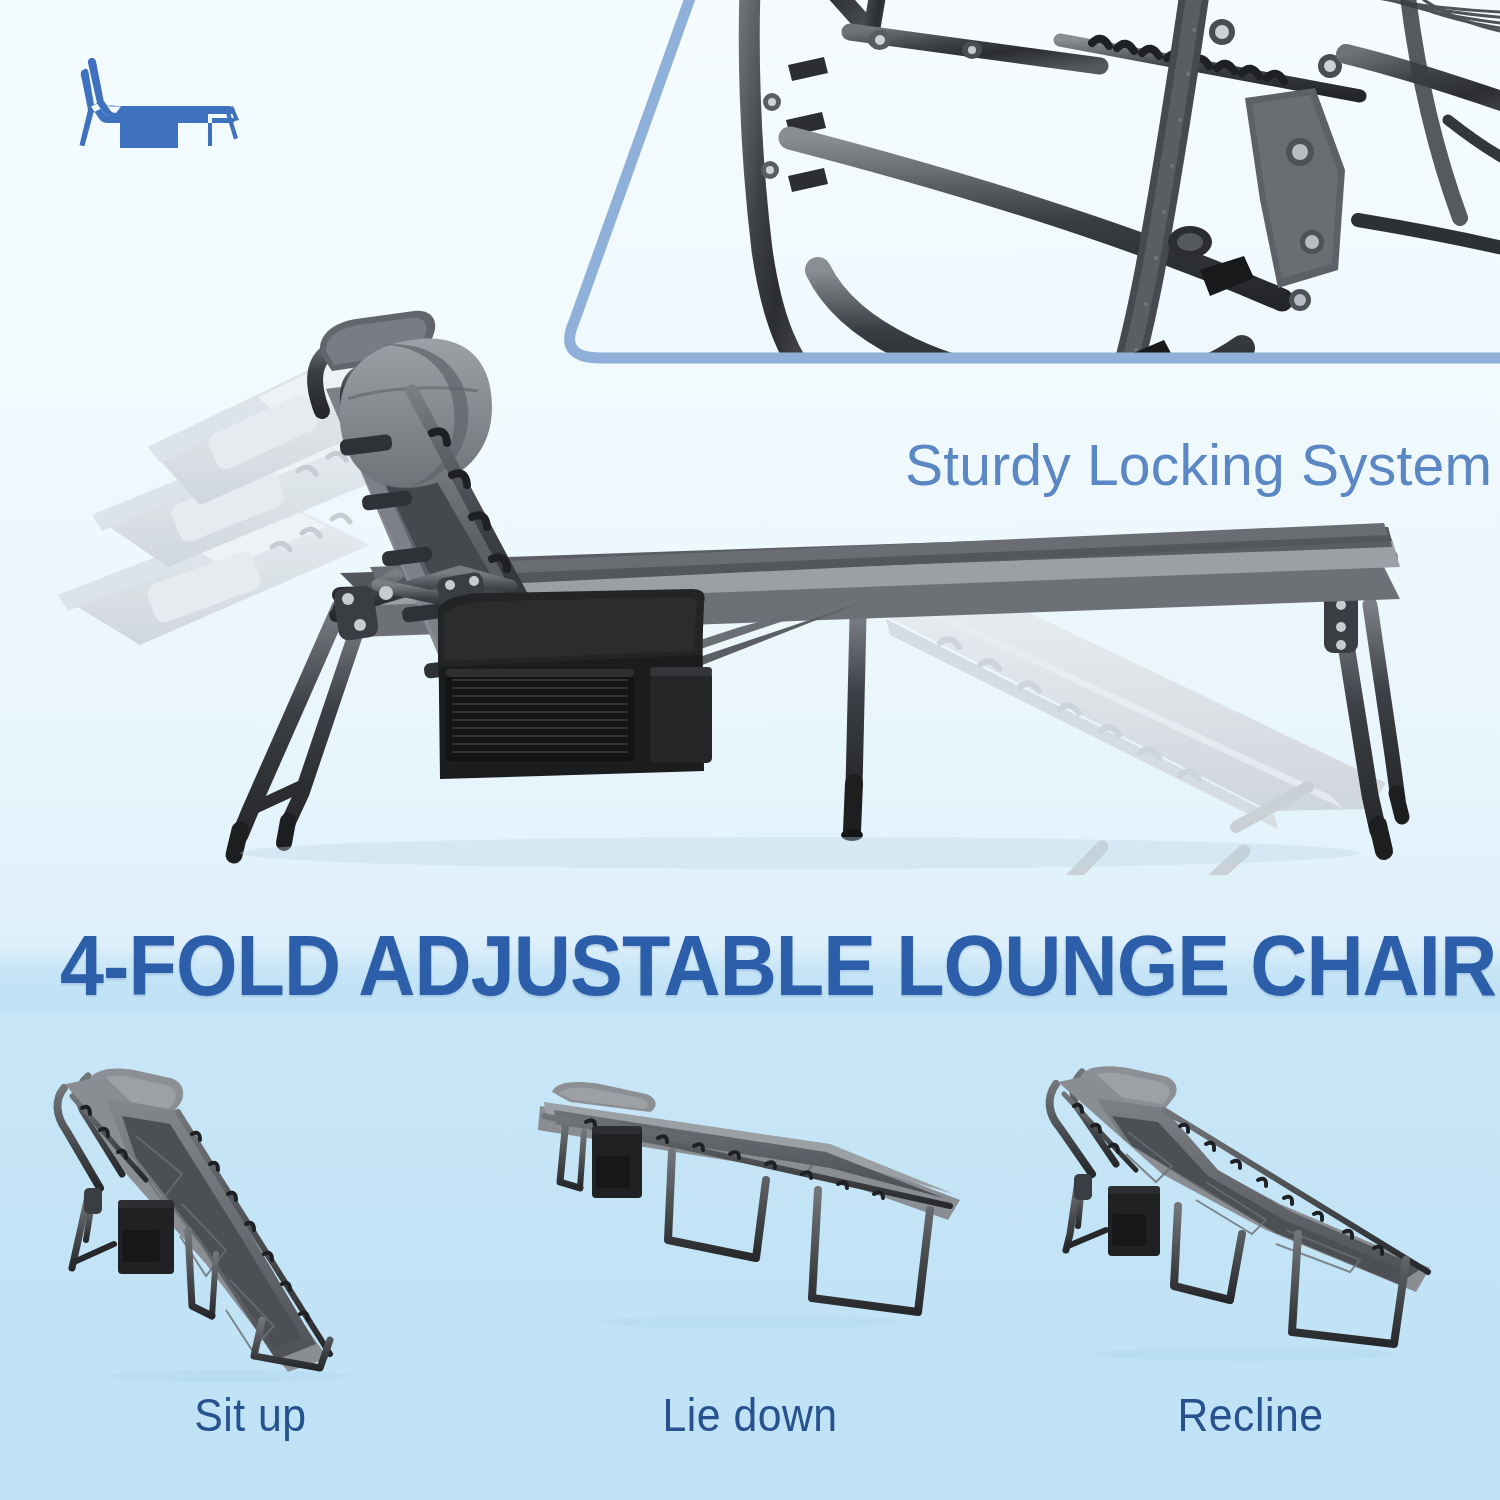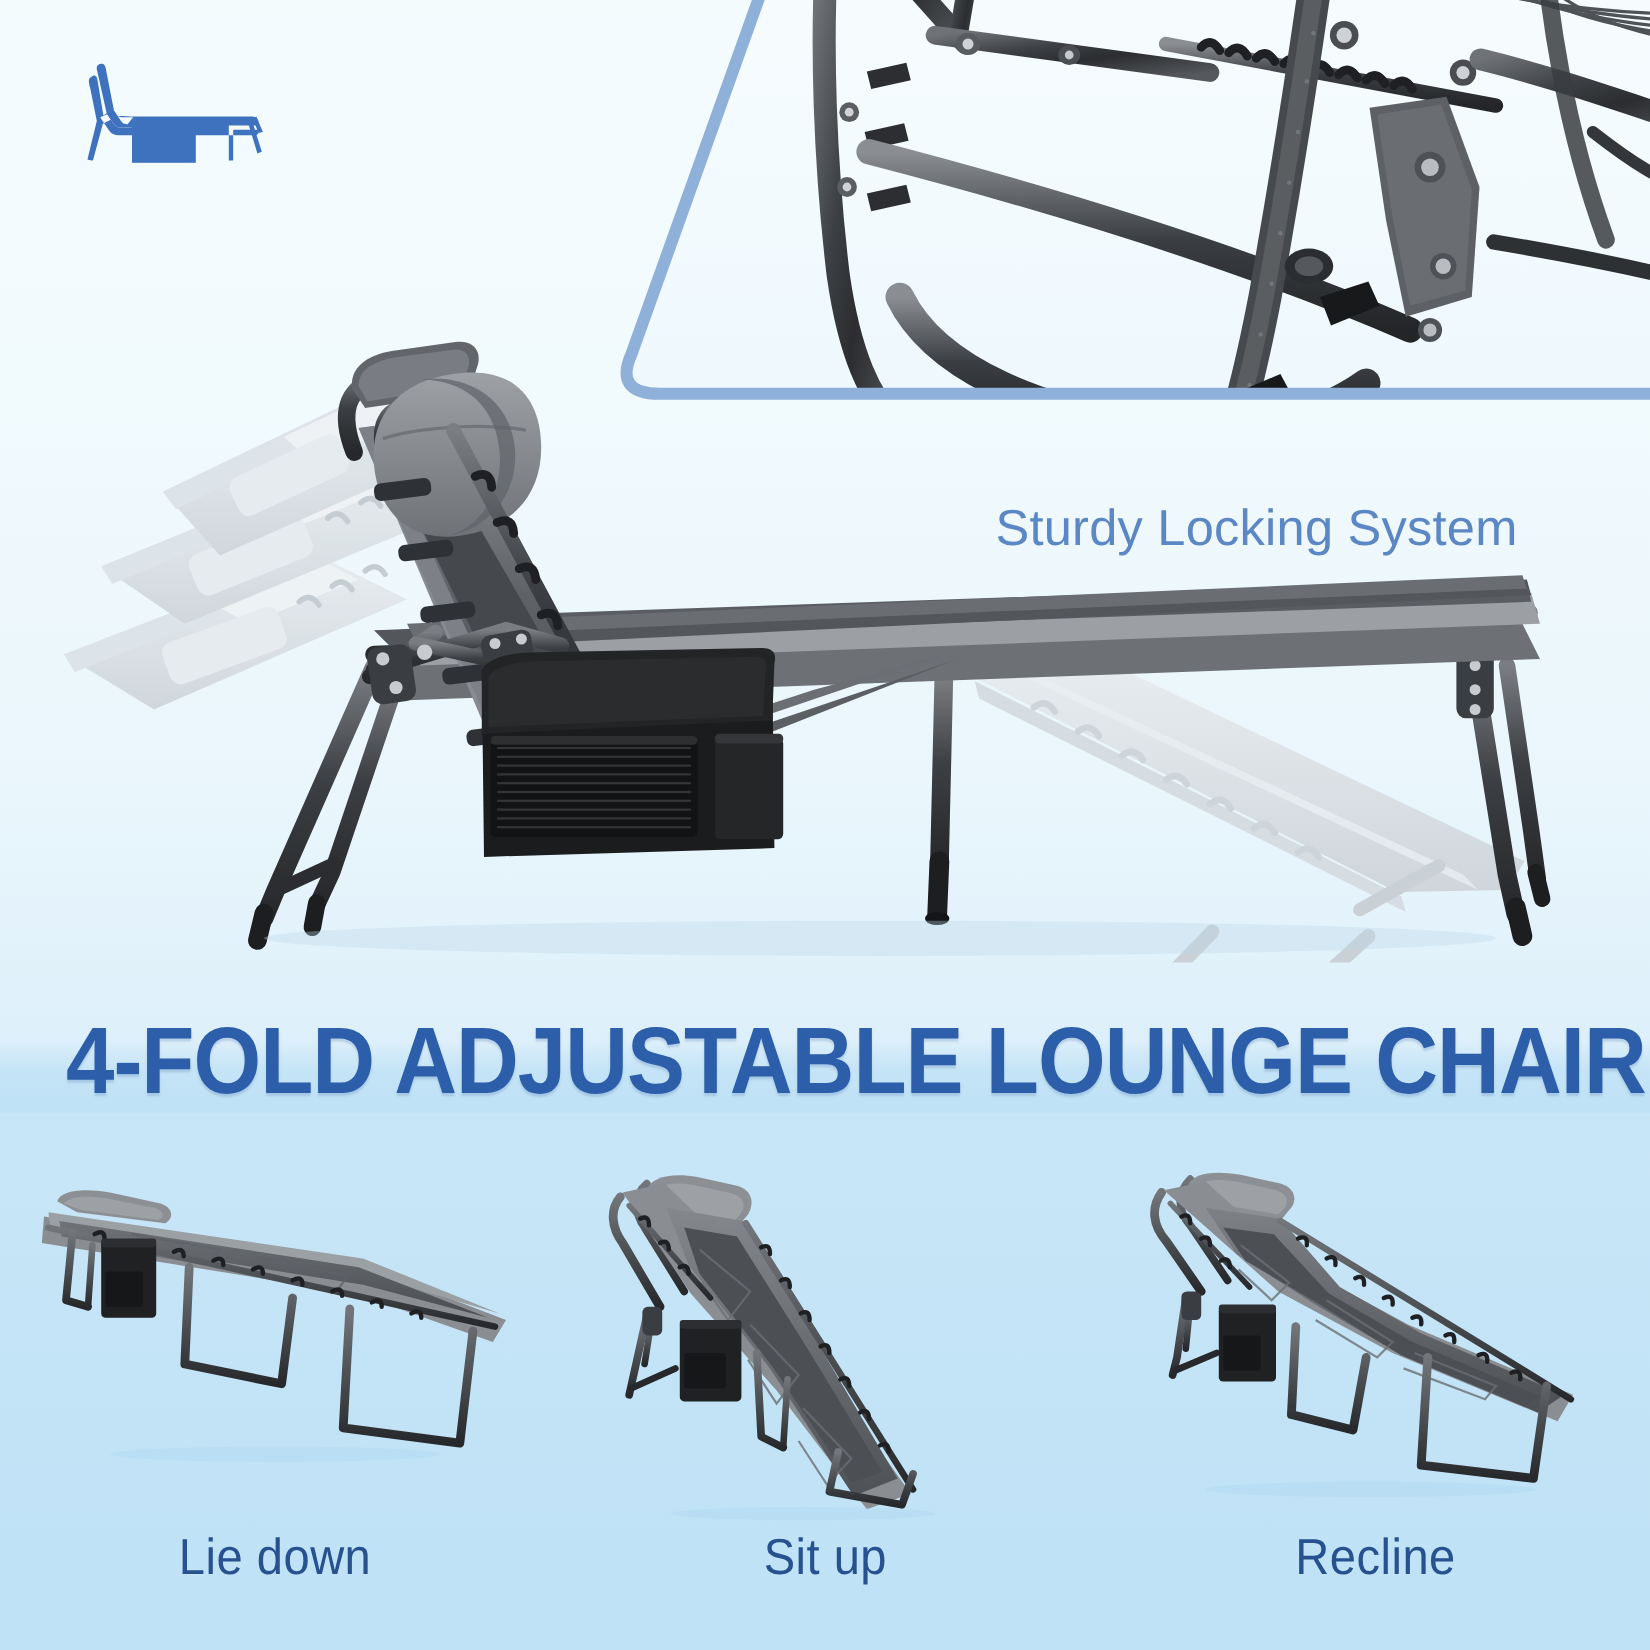--- a/index.html
+++ b/index.html
@@ -55,22 +55,22 @@
     color:#2c5ea9;
     transform:scaleX(0.92);
     transform-origin:50% 50%;
     white-space:nowrap;
     text-shadow:0 2px 2px rgba(110,150,195,.35);
   }
 
   
   .feature-caption{
     position:absolute;left:905px;top:432px;
-    font-size:46px;font-weight:400;color:#5b87c4;
-    letter-spacing:0.2px;white-space:nowrap;margin-top:20px;
+    font-size:57px;font-weight:400;color:#5b87c4;
+    letter-spacing:0.2px;white-space:nowrap;
   }
 
   
   .variants{
     position:absolute;left:0;top:1020px;width:1500px;height:480px;
     display:flex;align-items:flex-end;
   }
   .variant{
     position:relative;flex:1 1 0;height:100%;
     display:flex;flex-direction:column;align-items:center;justify-content:flex-end;
@@ -449,20 +449,88 @@
   <div class="horizon2"></div>
 
   <div class="headline">4-FOLD ADJUSTABLE LOUNGE CHAIR</div>
 
   <div class="variants">
 
     <div class="variant">
       <div class="art">
         <svg viewBox="0 0 440 330">
           <defs>
+            <linearGradient id="vFab1" x1="0" y1="0" x2="0" y2="1">
+              <stop offset="0" stop-color="#84888d"></stop>
+                <stop offset="1" stop-color="#4e5156"></stop>
+            </linearGradient>
+            <linearGradient id="vMet1" x1="0" y1="0" x2="0" y2="1">
+              <stop offset="0" stop-color="#72767a"></stop>
+                <stop offset="1" stop-color="#26282b"></stop>
+            </linearGradient>
+          </defs>
+
+          <path d="M34 34 C24 46 26 62 36 76 L70 134" stroke="url(#vMet1)" stroke-width="8" fill="none" stroke-linecap="round"></path>
+          <path d="M58 22 C46 32 46 48 56 62 L92 120" stroke="url(#vMet1)" stroke-width="7" fill="none" stroke-linecap="round"></path>
+
+          <path d="M58 28 C62 16 80 12 104 16 L140 24 C154 28 156 40 150 50 L140 62 L66 48 Z" fill="#8c9095"></path>
+          <path d="M64 30 C70 22 86 20 104 24 L136 31 C146 34 148 42 144 48 L138 56 L70 44 Z" fill="#9da1a6"></path>
+
+          <path d="M36 30 L74 22 L166 110 L232 212 L298 304 L258 318 L176 210 L98 122 Z" fill="#8a8e93"></path>
+
+          <path d="M76 44 L146 56 L214 168 L286 290 L246 306 L170 190 L96 96 Z" fill="url(#vFab1)"></path>
+          <path d="M92 62 L140 70 L204 172 L272 284 L244 294 L172 188 L106 104 Z" fill="#4c4f54"></path>
+
+          <g stroke="#6b6f74" stroke-width="2" fill="none" opacity=".8">
+            <path d="M106 82 L152 120 L132 146 L108 112"></path>
+            <path d="M152 150 L196 196 L176 222 L150 182"></path>
+            <path d="M200 226 L244 272 L222 296 L196 256"></path>
+          </g>
+
+          <path d="M148 58 L300 300" stroke="url(#vMet1)" stroke-width="6" fill="none" stroke-linecap="round"></path>
+          <g stroke="#1e2023" stroke-width="4" fill="none" stroke-linecap="round">
+            <path d="M162 80 q8 -4 8 6"></path>
+              <path d="M180 110 q8 -4 8 6"></path>
+            <path d="M198 140 q8 -4 8 6"></path>
+              <path d="M216 170 q8 -4 8 6"></path>
+            <path d="M234 200 q8 -4 8 6"></path>
+              <path d="M252 230 q8 -4 8 6"></path>
+            <path d="M270 260 q8 -4 8 6"></path>
+          </g>
+
+          <path d="M42 42 L116 126" stroke="url(#vMet1)" stroke-width="5" fill="none" stroke-linecap="round"></path>
+          <g stroke="#1e2023" stroke-width="4" fill="none" stroke-linecap="round">
+            <path d="M52 54 q8 -4 8 6"></path>
+              <path d="M70 76 q8 -4 8 6"></path>
+              <path d="M88 98 q8 -4 8 6"></path>
+          </g>
+
+          <path d="M58 142 L46 196 L42 214" stroke="url(#vMet1)" stroke-width="7" fill="none" stroke-linecap="round"></path>
+          <path d="M62 148 L56 186" stroke="url(#vMet1)" stroke-width="6" fill="none" stroke-linecap="round"></path>
+          <path d="M44 208 L84 190" stroke="#26282b" stroke-width="6" fill="none" stroke-linecap="round"></path>
+          <rect x="54" y="134" width="18" height="26" rx="5" fill="#3a3d41"></rect>
+
+          <rect x="88" y="148" width="56" height="72" rx="4" fill="#1f2123"></rect>
+          <rect x="92" y="176" width="38" height="32" rx="3" fill="#161718"></rect>
+          <rect x="88" y="146" width="56" height="8" rx="3" fill="#2c2e31"></rect>
+
+          <path d="M158 176 L162 252 L182 262" stroke="url(#vMet1)" stroke-width="7" fill="none" stroke-linecap="round" stroke-linejoin="round"></path>
+          <path d="M182 262 L186 200" stroke="url(#vMet1)" stroke-width="6" fill="none" stroke-linecap="round"></path>
+
+          <path d="M232 266 L224 302 L290 314 L300 286" stroke="url(#vMet1)" stroke-width="7" fill="none" stroke-linecap="round" stroke-linejoin="round"></path>
+          <ellipse cx="200" cy="322" rx="120" ry="6" fill="#a9d4ec" opacity=".3"></ellipse>
+        </svg>
+      </div>
+      <div class="cap">Sit up</div>
+    </div>
+
+    <div class="variant">
+      <div class="art">
+        <svg viewBox="0 0 440 330">
+          <defs>
             <linearGradient id="vFab2" x1="0" y1="0" x2="0" y2="1">
               <stop offset="0" stop-color="#6f7378"></stop>
                 <stop offset="1" stop-color="#4a4d52"></stop>
             </linearGradient>
             <linearGradient id="vMet2" x1="0" y1="0" x2="0" y2="1">
               <stop offset="0" stop-color="#72767a"></stop>
                 <stop offset="1" stop-color="#26282b"></stop>
             </linearGradient>
           </defs>
 
@@ -497,88 +565,20 @@
           <rect x="66" y="102" width="34" height="32" rx="3" fill="#161718"></rect>
           <rect x="62" y="72" width="50" height="8" rx="3" fill="#2c2e31"></rect>
 
           <path d="M142 98 L138 186 L226 204 L236 126" stroke="url(#vMet2)" stroke-width="8" fill="none" stroke-linecap="round" stroke-linejoin="round"></path>
 
           <path d="M288 136 L282 244 L388 258 L400 156" stroke="url(#vMet2)" stroke-width="8" fill="none" stroke-linecap="round" stroke-linejoin="round"></path>
           <ellipse cx="220" cy="268" rx="150" ry="7" fill="#a9d4ec" opacity=".3"></ellipse>
         </svg>
       </div>
       <div class="cap">Lie down</div>
-    </div>
-
-    <div class="variant">
-      <div class="art">
-        <svg viewBox="0 0 440 330">
-          <defs>
-            <linearGradient id="vFab1" x1="0" y1="0" x2="0" y2="1">
-              <stop offset="0" stop-color="#84888d"></stop>
-                <stop offset="1" stop-color="#4e5156"></stop>
-            </linearGradient>
-            <linearGradient id="vMet1" x1="0" y1="0" x2="0" y2="1">
-              <stop offset="0" stop-color="#72767a"></stop>
-                <stop offset="1" stop-color="#26282b"></stop>
-            </linearGradient>
-          </defs>
-
-          <path d="M34 34 C24 46 26 62 36 76 L70 134" stroke="url(#vMet1)" stroke-width="8" fill="none" stroke-linecap="round"></path>
-          <path d="M58 22 C46 32 46 48 56 62 L92 120" stroke="url(#vMet1)" stroke-width="7" fill="none" stroke-linecap="round"></path>
-
-          <path d="M58 28 C62 16 80 12 104 16 L140 24 C154 28 156 40 150 50 L140 62 L66 48 Z" fill="#8c9095"></path>
-          <path d="M64 30 C70 22 86 20 104 24 L136 31 C146 34 148 42 144 48 L138 56 L70 44 Z" fill="#9da1a6"></path>
-
-          <path d="M36 30 L74 22 L166 110 L232 212 L298 304 L258 318 L176 210 L98 122 Z" fill="#8a8e93"></path>
-
-          <path d="M76 44 L146 56 L214 168 L286 290 L246 306 L170 190 L96 96 Z" fill="url(#vFab1)"></path>
-          <path d="M92 62 L140 70 L204 172 L272 284 L244 294 L172 188 L106 104 Z" fill="#4c4f54"></path>
-
-          <g stroke="#6b6f74" stroke-width="2" fill="none" opacity=".8">
-            <path d="M106 82 L152 120 L132 146 L108 112"></path>
-            <path d="M152 150 L196 196 L176 222 L150 182"></path>
-            <path d="M200 226 L244 272 L222 296 L196 256"></path>
-          </g>
-
-          <path d="M148 58 L300 300" stroke="url(#vMet1)" stroke-width="6" fill="none" stroke-linecap="round"></path>
-          <g stroke="#1e2023" stroke-width="4" fill="none" stroke-linecap="round">
-            <path d="M162 80 q8 -4 8 6"></path>
-              <path d="M180 110 q8 -4 8 6"></path>
-            <path d="M198 140 q8 -4 8 6"></path>
-              <path d="M216 170 q8 -4 8 6"></path>
-            <path d="M234 200 q8 -4 8 6"></path>
-              <path d="M252 230 q8 -4 8 6"></path>
-            <path d="M270 260 q8 -4 8 6"></path>
-          </g>
-
-          <path d="M42 42 L116 126" stroke="url(#vMet1)" stroke-width="5" fill="none" stroke-linecap="round"></path>
-          <g stroke="#1e2023" stroke-width="4" fill="none" stroke-linecap="round">
-            <path d="M52 54 q8 -4 8 6"></path>
-              <path d="M70 76 q8 -4 8 6"></path>
-              <path d="M88 98 q8 -4 8 6"></path>
-          </g>
-
-          <path d="M58 142 L46 196 L42 214" stroke="url(#vMet1)" stroke-width="7" fill="none" stroke-linecap="round"></path>
-          <path d="M62 148 L56 186" stroke="url(#vMet1)" stroke-width="6" fill="none" stroke-linecap="round"></path>
-          <path d="M44 208 L84 190" stroke="#26282b" stroke-width="6" fill="none" stroke-linecap="round"></path>
-          <rect x="54" y="134" width="18" height="26" rx="5" fill="#3a3d41"></rect>
-
-          <rect x="88" y="148" width="56" height="72" rx="4" fill="#1f2123"></rect>
-          <rect x="92" y="176" width="38" height="32" rx="3" fill="#161718"></rect>
-          <rect x="88" y="146" width="56" height="8" rx="3" fill="#2c2e31"></rect>
-
-          <path d="M158 176 L162 252 L182 262" stroke="url(#vMet1)" stroke-width="7" fill="none" stroke-linecap="round" stroke-linejoin="round"></path>
-          <path d="M182 262 L186 200" stroke="url(#vMet1)" stroke-width="6" fill="none" stroke-linecap="round"></path>
-
-          <path d="M232 266 L224 302 L290 314 L300 286" stroke="url(#vMet1)" stroke-width="7" fill="none" stroke-linecap="round" stroke-linejoin="round"></path>
-          <ellipse cx="200" cy="322" rx="120" ry="6" fill="#a9d4ec" opacity=".3"></ellipse>
-        </svg>
-      </div>
-      <div class="cap">Sit up</div>
     </div>
 
     <div class="variant">
       <div class="art">
         <svg viewBox="0 0 440 330">
           <defs>
             <linearGradient id="vFab3" x1="0" y1="0" x2="0" y2="1">
               <stop offset="0" stop-color="#7d8186"></stop>
                 <stop offset="1" stop-color="#4c4f54"></stop>
             </linearGradient>

